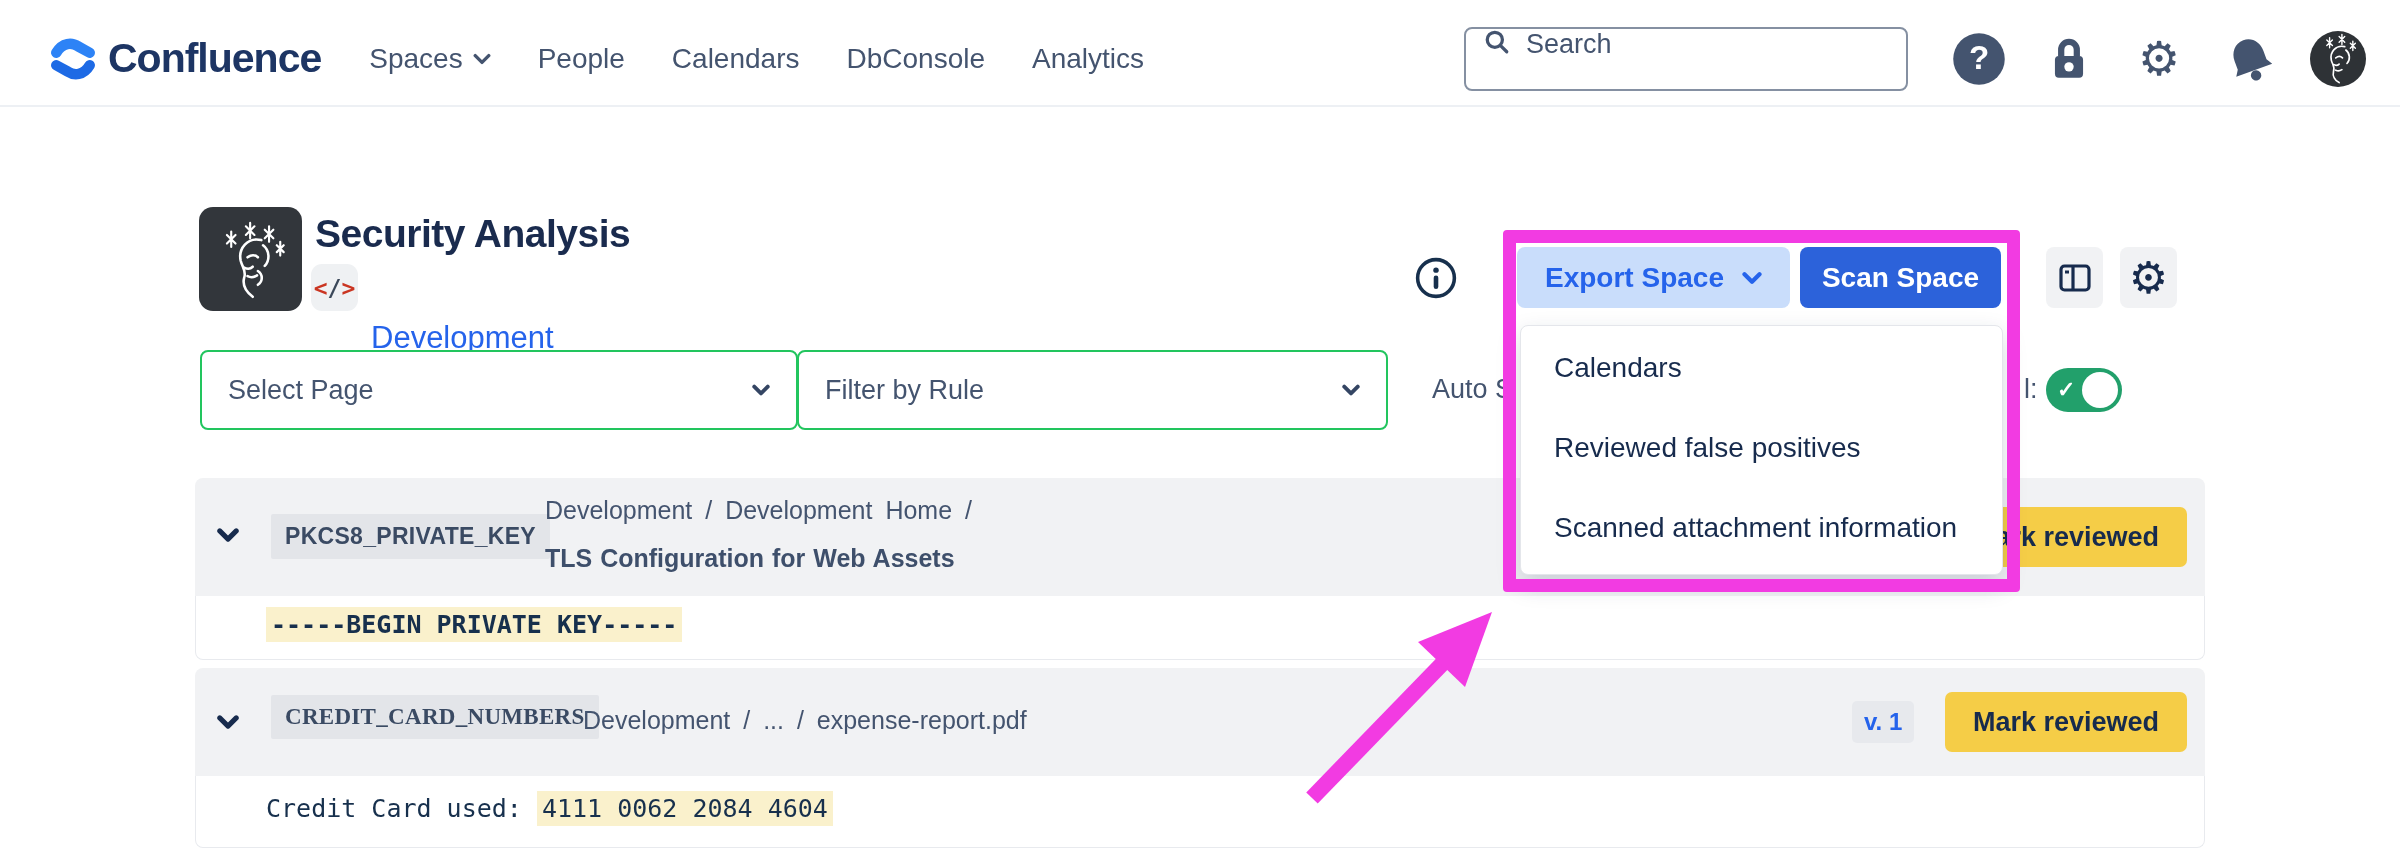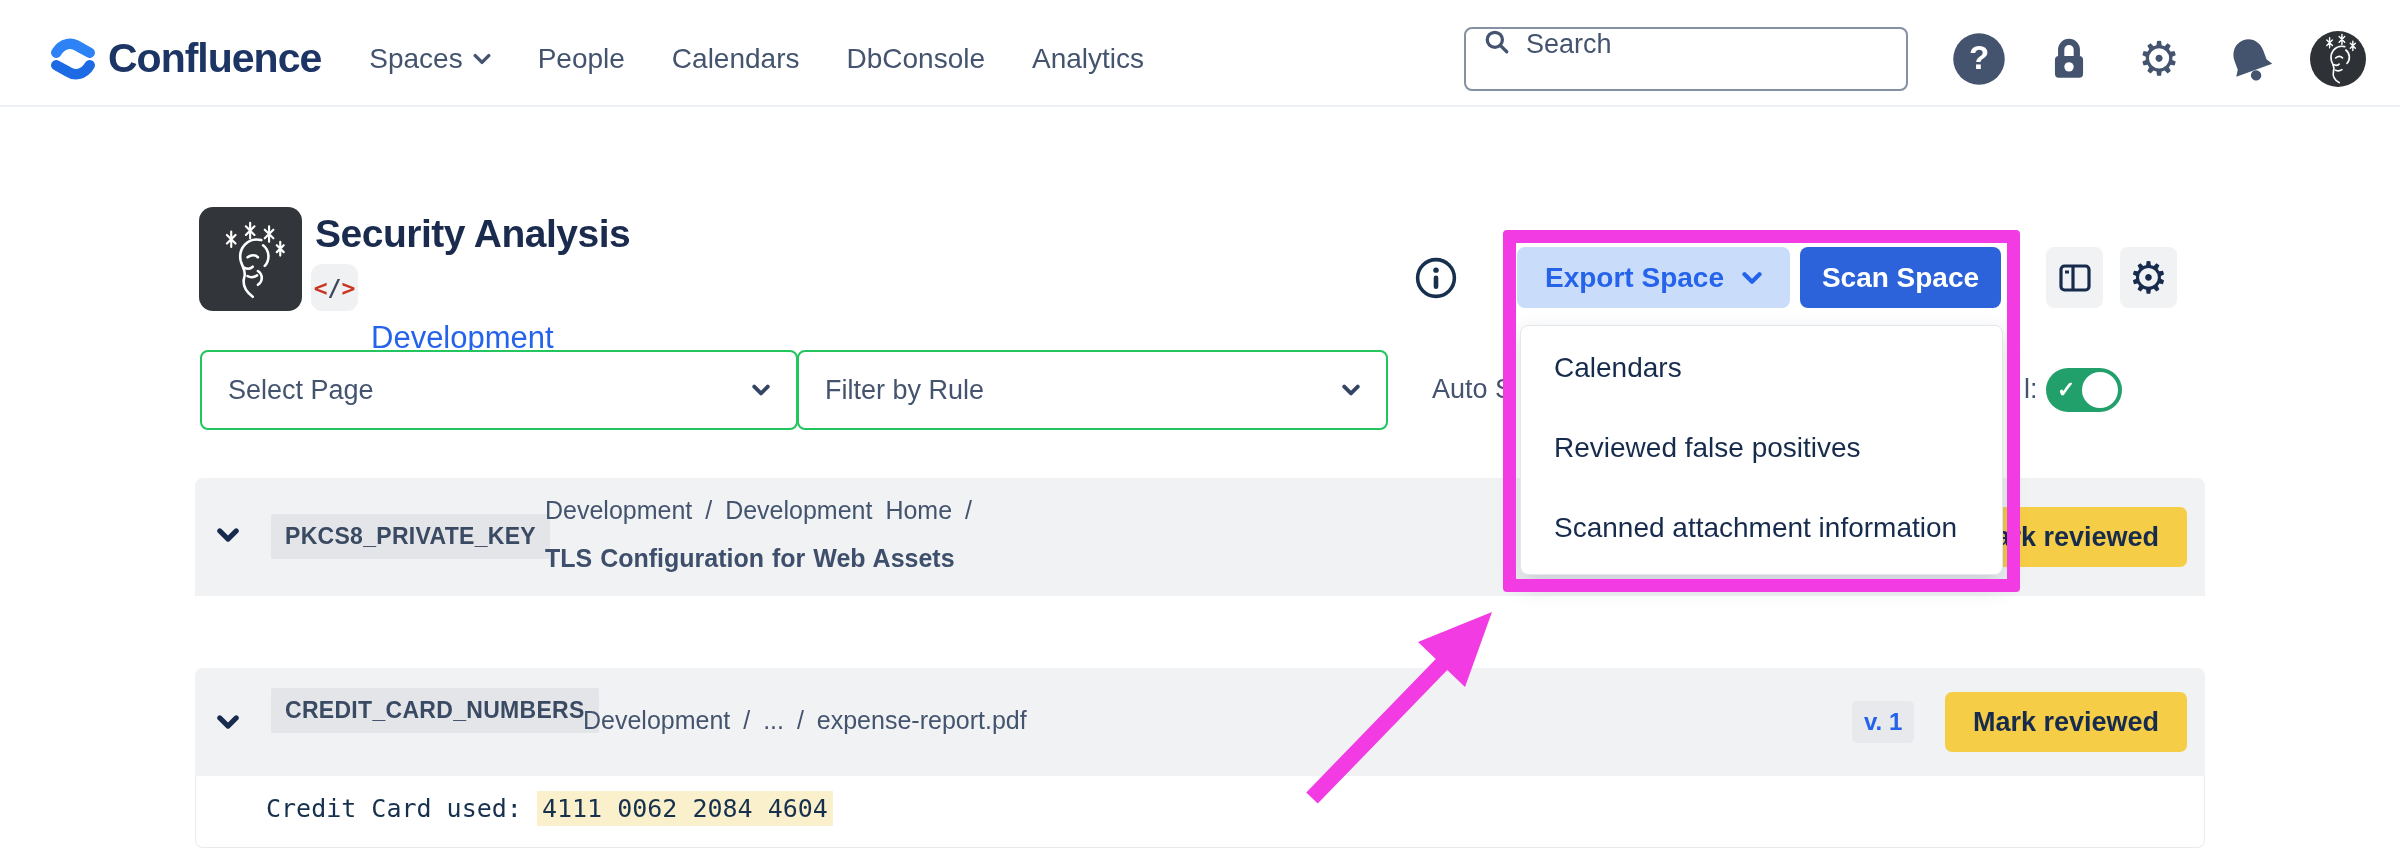--- a/index.html
+++ b/index.html
@@ -245,28 +245,31 @@
 <div class="abs fblock" style="top:478px;">
   <div class="fhead" style="height:118px;">
     <svg class="row-chevron" style="top:50px;" width="22" height="14" viewBox="0 0 16 10">
       <polyline points="2,2 8,8 14,2" fill="none" stroke="#172B4D" stroke-width="3.6" stroke-linecap="round" stroke-linejoin="round"></polyline>
     </svg>
     <span class="rule-badge" style="top:36px;">PKCS8_PRIVATE_KEY</span>
     <span class="crumb" style="left:350px; top:18px;">Development / Development Home /</span>
     <span class="crumb crumb2" style="left:350px; top:66px;">TLS Configuration for Web Assets</span>
     <button class="review-btn" style="left:1750px; top:29px;">Mark reviewed</button>
   </div>
+  <div class="fbody" style="height:64px;">
+    <span class="codeline" style="top:14px;"><span></span><span class="hl strong">-----BEGIN PRIVATE KEY-----</span></span>
+  </div>
 </div>
 
 <div class="abs fblock" style="top:668px;">
   <div class="fhead" style="height:108px;">
     <svg class="row-chevron" style="top:47px;" width="22" height="14" viewBox="0 0 16 10">
       <polyline points="2,2 8,8 14,2" fill="none" stroke="#172B4D" stroke-width="3.6" stroke-linecap="round" stroke-linejoin="round"></polyline>
     </svg>
-    <span class="rule-badge" style="top:20px;">CREDIT_CARD_NUMBERS</span>
+    <span class="rule-badge" style="top:27px;font-family:Liberation Serif, serif;">CREDIT_CARD_NUMBERS</span>
     <span class="crumb" style="left:388px; top:38px;">Development / ... / expense-report.pdf</span>
     <span class="ver-badge" style="left:1657px; top:33px;">v. 1</span>
     <button class="review-btn" style="left:1750px; top:24px;">Mark reviewed</button>
   </div>
   <div class="fbody" style="height:72px;">
     <span class="codeline" style="top:18px;"><span>Credit Card used: </span><span class="hl">4111 0062 2084 4604</span></span>
   </div>
 </div>
 
 <div class="abs menu">

